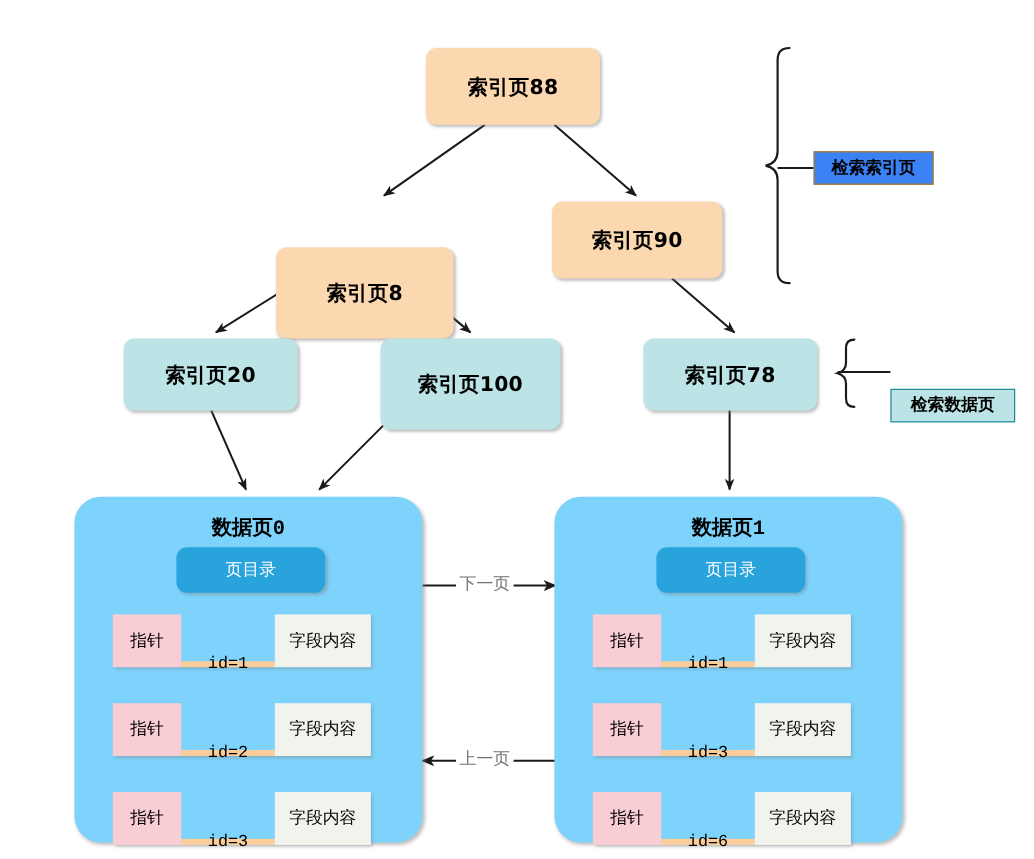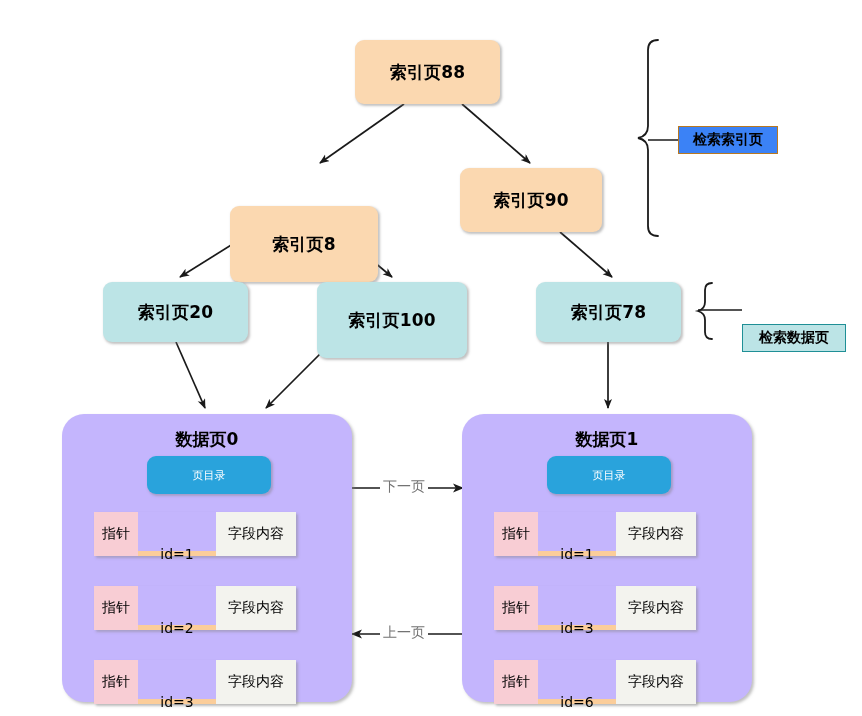--- a/index.html
+++ b/index.html
@@ -47,62 +47,63 @@
   }
   .node-index-l3 {
     background: #bce4e6;
     font-size: 17px;
   }
 
   
   .page-box {
     position: absolute;
     box-sizing: border-box;
-    background: #c4b5fd;
+    background: #7dd3fc;
     border-radius: 22px;
     z-index: 2;
     box-shadow: 2px 2px 3px rgba(130,130,130,0.5);
+    font-family: Liberation Mono, monospace;
   }
   .page-title {
     position: absolute;
     left: 0;
     top: 14px;
     width: 100%;
     text-align: center;
     font-size: 17px;
     font-weight: bold;
     color: #000;
   }
   .dir-box {
     position: absolute;
     box-sizing: border-box;
     background: #29a3dc;
     border-radius: 9px;
     display: flex;
     align-items: center;
     justify-content: center;
     color: #ffffff;
-    font-size: 11px;
+    font-size: 14px;
     box-shadow: 1.5px 1.5px 2.5px rgba(120,120,120,0.4);
   }
   .rec-row {
     position: absolute;
     display: flex;
     height: 44px;
     box-shadow: 1.5px 1.5px 2.5px rgba(130,130,130,0.45);
   }
   .rec-cell {
     box-sizing: border-box;
     display: flex;
     align-items: center;
     justify-content: center;
     font-size: 14px;
     color: #000;
   }
-  .cell-ptr  { background: #f8cdd4; width: 44px; }
+  .cell-ptr  { background: #f8cdd4; width: 57px; }
   .cell-id   { background: #fbcd9a; width: 78px; margin-top: 39px; }
   .cell-data { background: #f3f3ee; width: 80px; }
 
   
   .annot {
     position: absolute;
     box-sizing: border-box;
     display: flex;
     align-items: center;
     justify-content: center;

